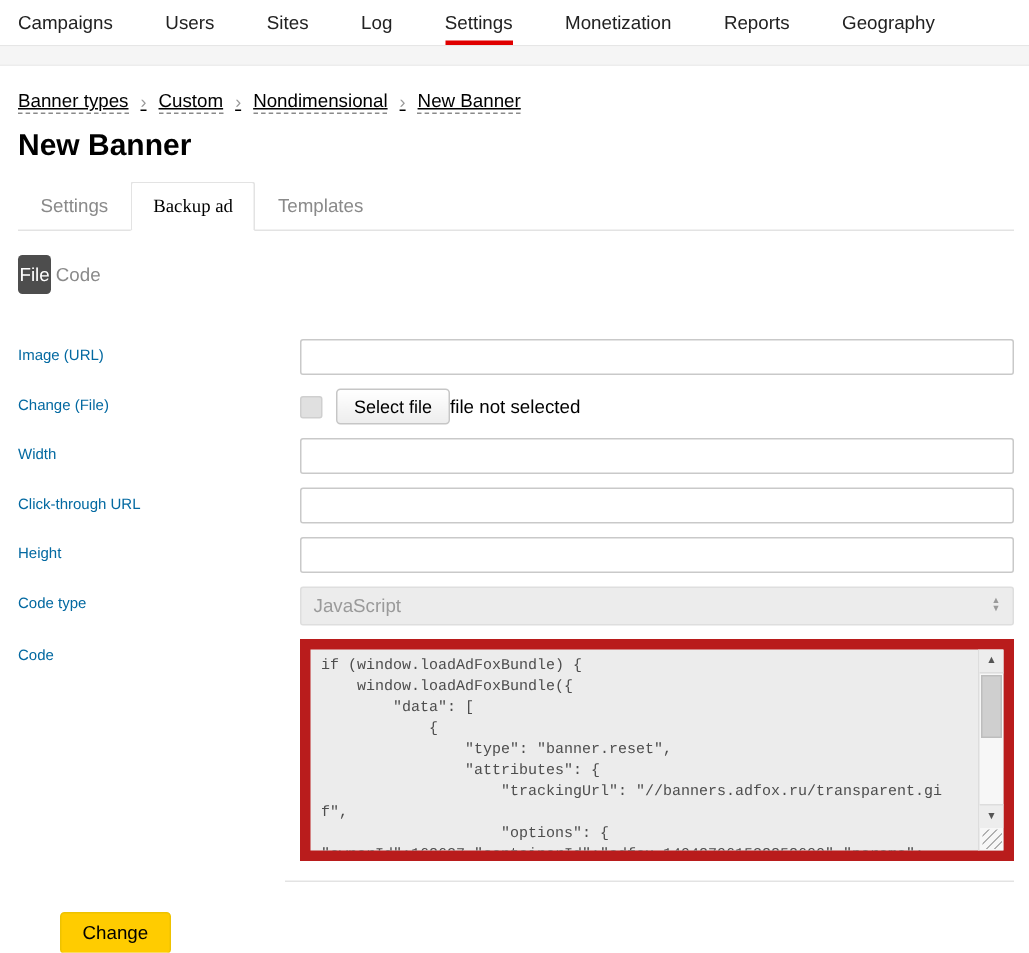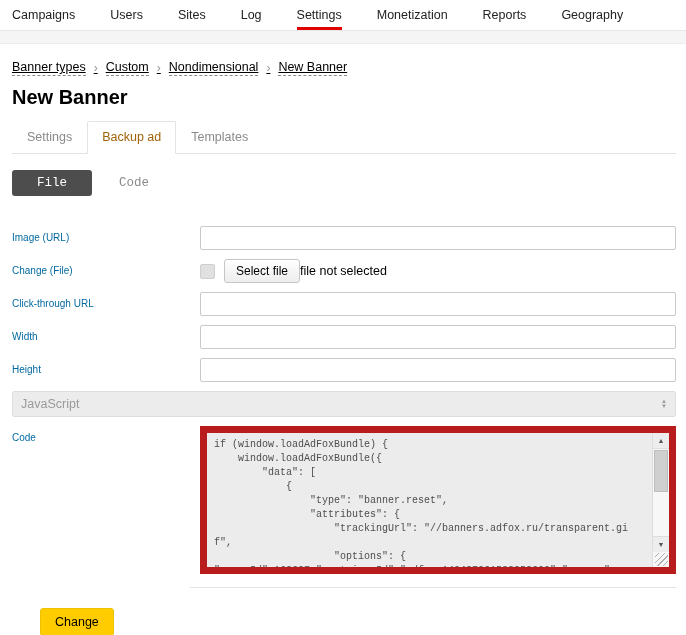--- a/index.html
+++ b/index.html
@@ -22,26 +22,26 @@
   .breadcrumb { margin-top:16px; font-size:12.5px; display:flex; align-items:center;text-decoration:underline; }
   .breadcrumb a { color:#000; text-decoration:none; border-bottom:1px dashed #8a8a8a;
                   cursor:pointer; padding-bottom:1px; white-space:nowrap; }
   .breadcrumb .sep { color:#999; margin:0 8px; font-size:12px; }
 
   h1 { font-size:20px; font-weight:700; margin:10px 0 0; }
 
   .tabs { display:flex; margin-top:12px; border-bottom:1px solid #e3e3e3; }
   .tab { font-size:12.5px; color:#8a8a8a; padding:9px 14px; cursor:pointer;
          border:1px solid transparent; margin-bottom:-1px; line-height:13px; }
-  .tab.active { color:#a16207; background:#fff; border-color:#e3e3e3;
-         border-bottom-color:#fff; border-radius:2px 2px 0 0; }
+  .tab.active { color:#000000; background:#fff; border-color:#e3e3e3;
+         border-bottom-color:#fff; border-radius:2px 2px 0 0;font-family:Liberation Serif, serif; }
 
   .mode-toggle { margin-top:16px; display:flex; align-items:center; gap:2px; }
   .mode { font-size:12.5px; border:none; background:transparent; color:#8a8a8a;
-          padding:6px 25px; cursor:pointer; font-family:Liberation Mono, monospace; border-radius:3px; }
+          padding:6px 1px; cursor:pointer; font-family:Liberation Sans, sans-serif; border-radius:3px; }
   .mode.active { background:#4d4d4d; color:#fff; }
 
   .form { margin-top:30px; }
   .row { display:flex; margin-bottom:9px; align-items:flex-start; }
   .row label { flex:0 0 188px; width:188px; font-size:10px; line-height:24px; color:#0369a1; }
   .control { flex:1; min-width:0; }
   input[type=text] { width:100%; height:24px; border:1px solid #c9c9c9; border-radius:2px;
           padding:0 6px; font-size:12.5px; font-family:inherit; outline:none; background:#fff; }
 
   .file-row { display:flex; align-items:center; height:24px; }
@@ -134,41 +134,42 @@
     <div class="row">
       <label>Change (File)</label>
       <div class="control file-row">
         <span class="checkbox"></span>
         <button class="btn-light">Select file</button>
         <span class="file-status">file not selected</span>
       </div>
     </div>
 
     <div class="row">
+      <label>Width</label>
+      <div class="control">
+        <input type="text" value="" style="">
+      </div>
+    </div>
+
+    <div class="row">
       <label>Click-through URL</label>
       <div class="control">
         <input type="text" value="" style="">
       </div>
     </div>
 
     <div class="row">
-      <label>Width</label>
-      <div class="control">
-        <input type="text" value="" style="">
-      </div>
-    </div>
-
-    <div class="row">
       <label>Height</label>
       <div class="control">
         <input type="text" value="" style="">
       </div>
     </div>
 
     <div class="row">
+      <label>Code type</label>
       <div class="control">
         <div class="select">
           <span>JavaScript</span>
           <span class="sel-arrows">
             <i>▲</i>
               <i>▼</i>
           </span>
         </div>
       </div>
     </div>

